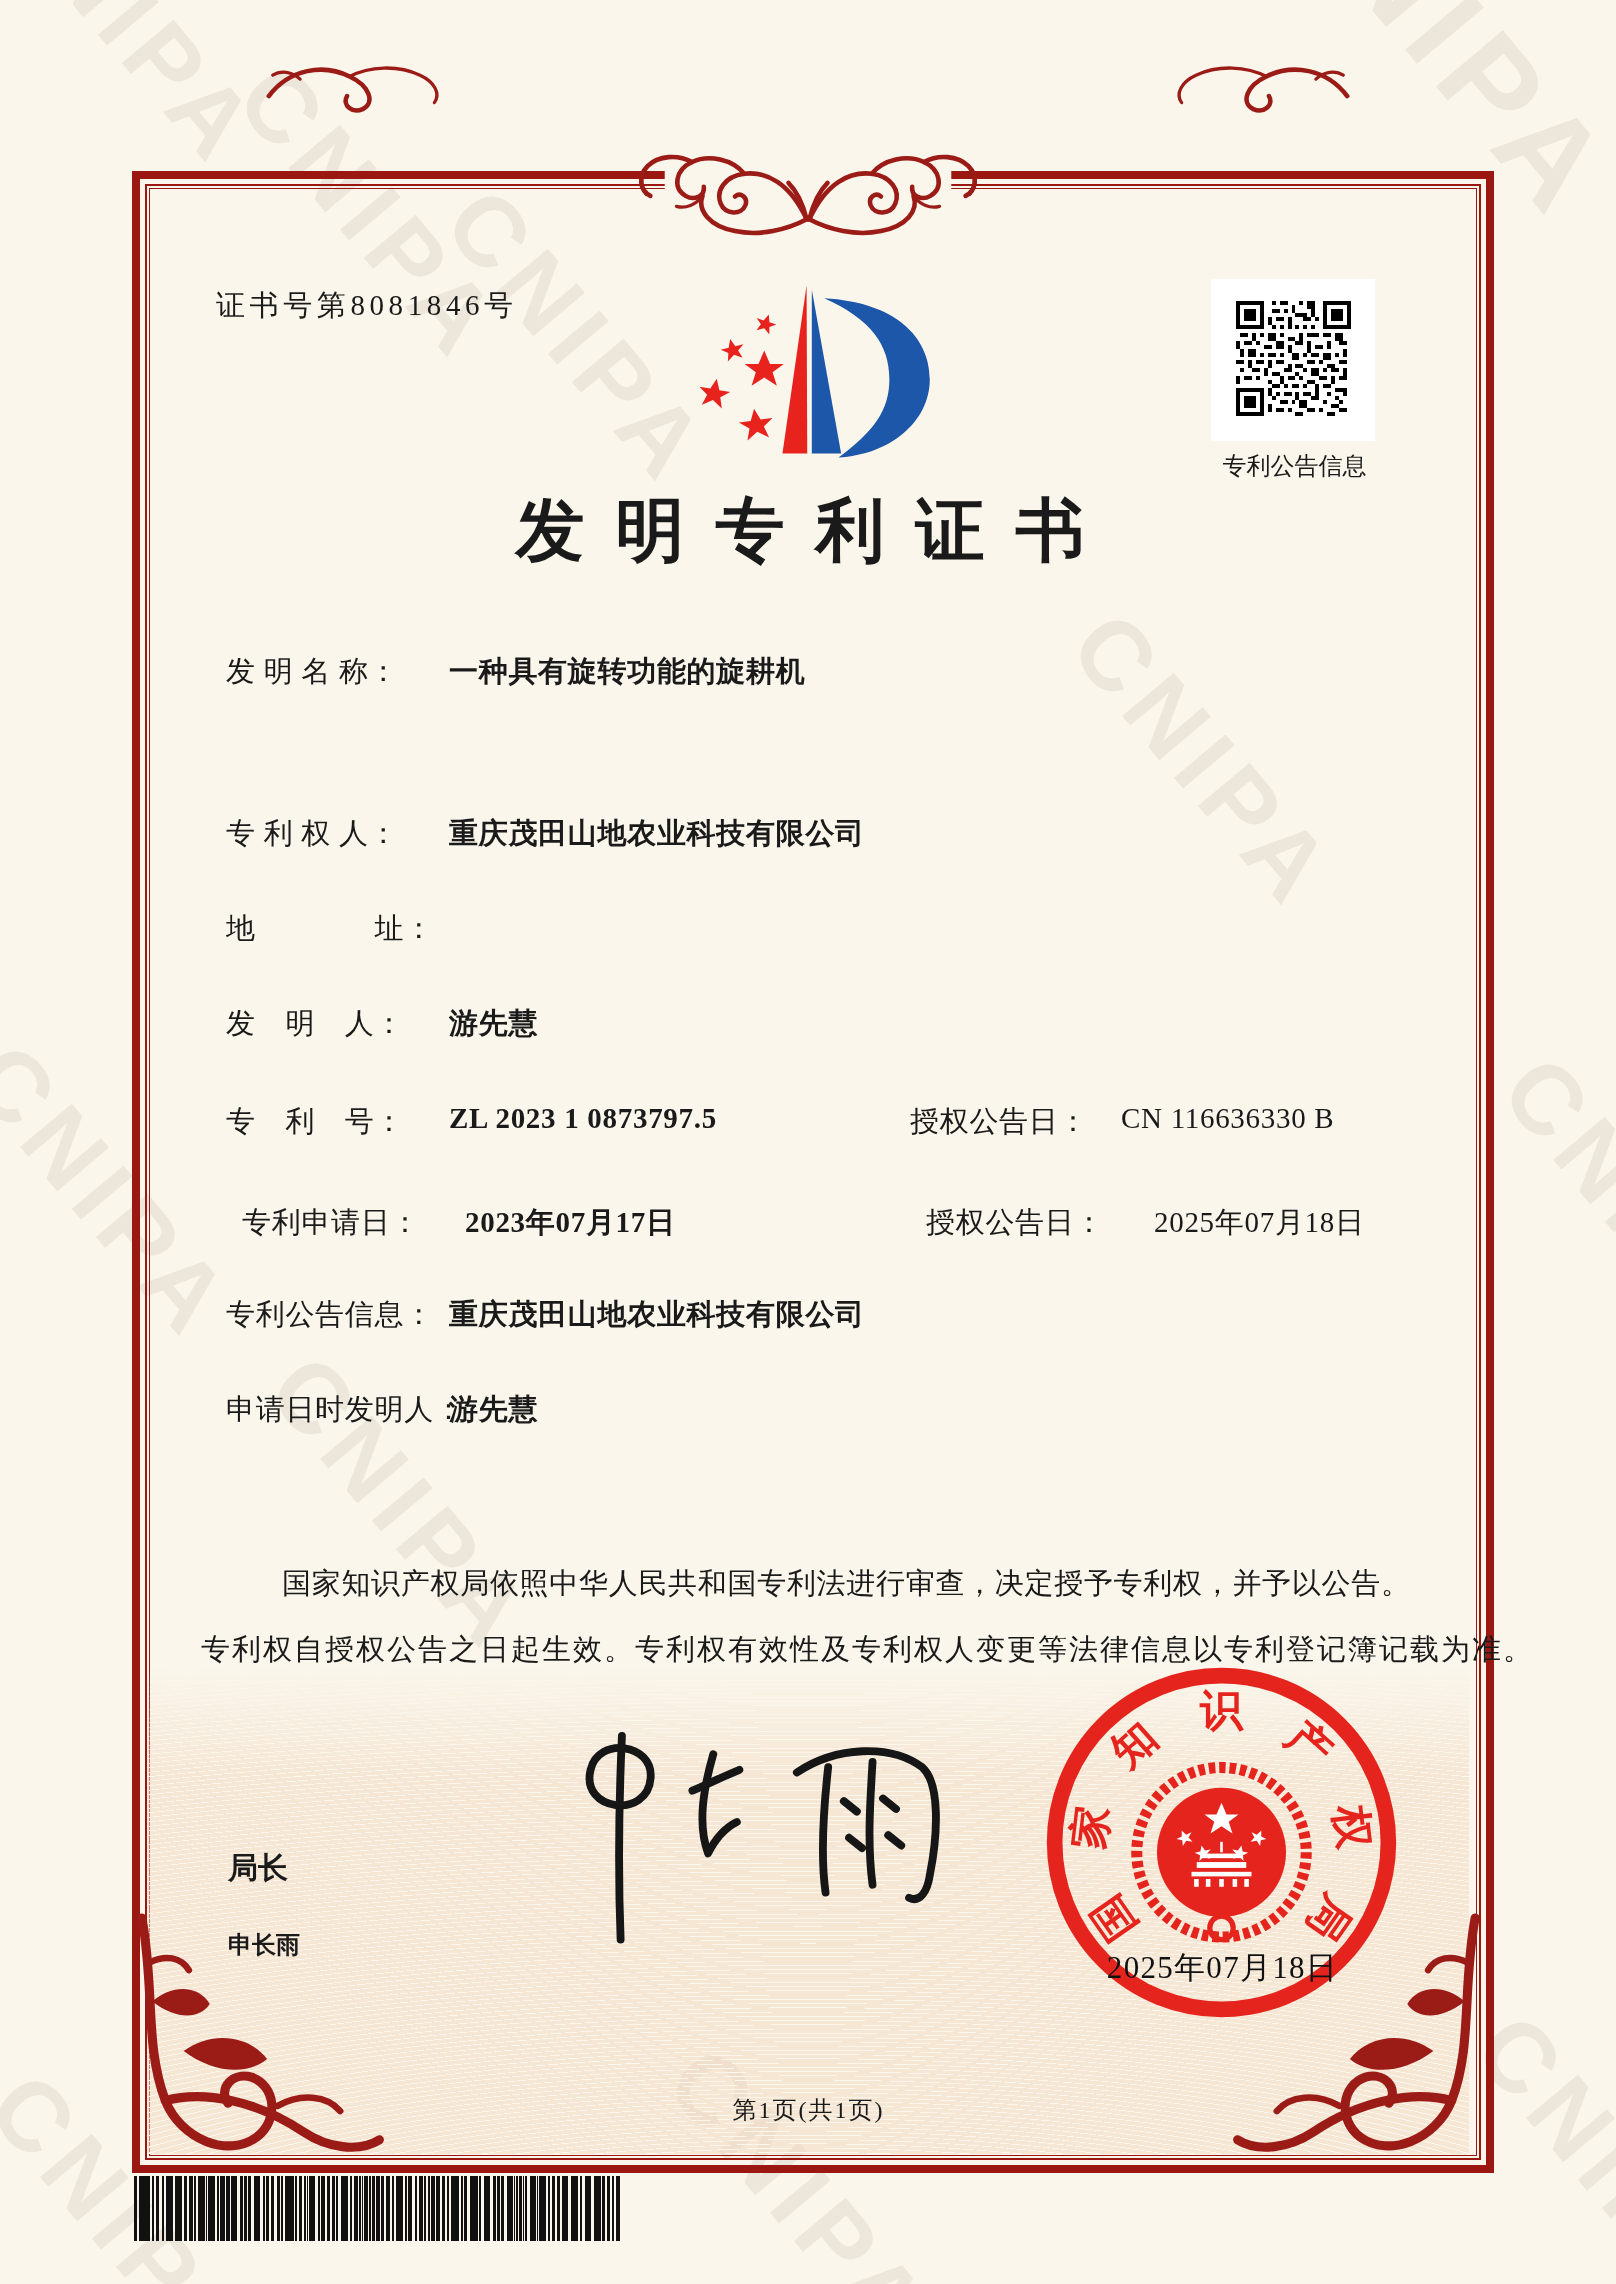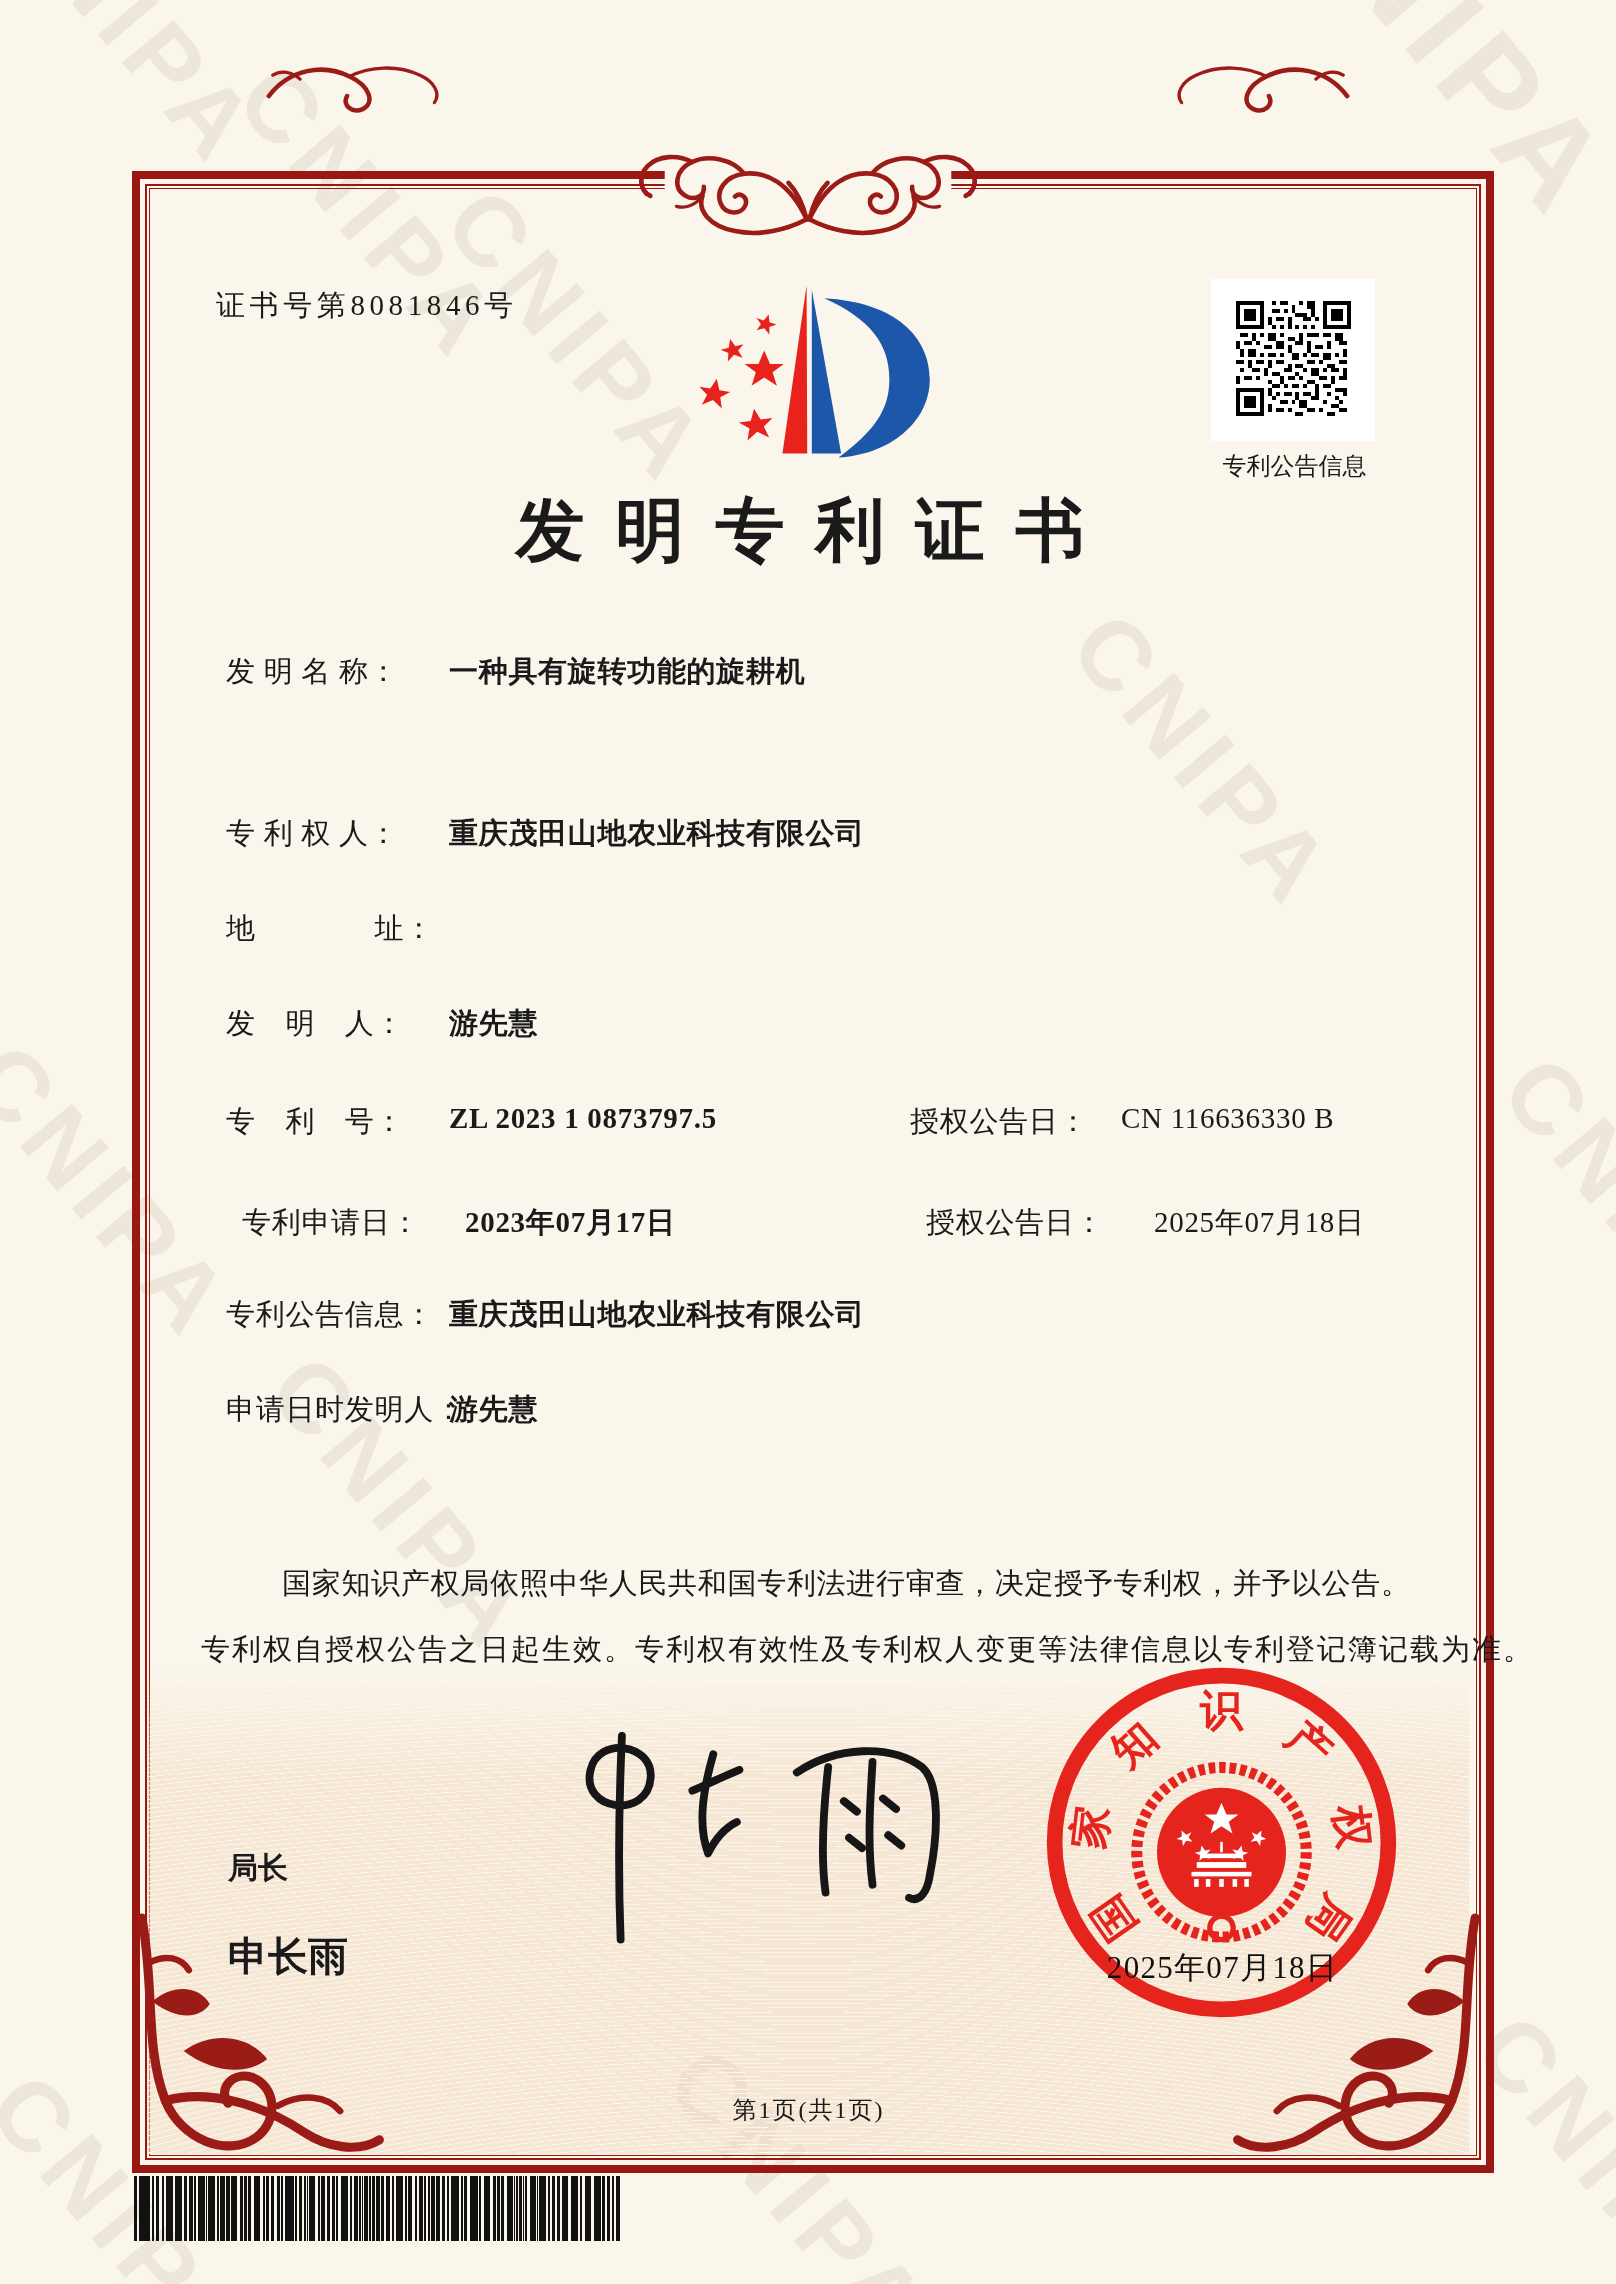--- a/index.html
+++ b/index.html
@@ -74,21 +74,21 @@
   .stmt{position:absolute;z-index:4;font-size:29px;white-space:nowrap;}
   
   .director-label{
     position:absolute;left:228px;top:1848px;
     font-family:"Liberation Sans","DejaVu Sans",sans-serif;
     font-weight:600;font-size:30px;z-index:4;
   }
   .director-name{
     position:absolute;left:228px;top:1929px;
     font-family:"Liberation Sans","DejaVu Sans",sans-serif;
-    font-weight:600;font-size:40px;z-index:4;
+    font-weight:600;font-size:24px;z-index:4;
   }
   .sig{position:absolute;left:541px;top:1715px;z-index:4;}
   
   .seal{position:absolute;left:1039px;top:1660px;width:365px;height:365px;z-index:5;}
   .seal-date{
     position:absolute;left:1079px;top:1947px;width:287px;
     text-align:center;font-size:31px;color:#111;z-index:6;letter-spacing:1.3px;
   }
   
   .page-info{

